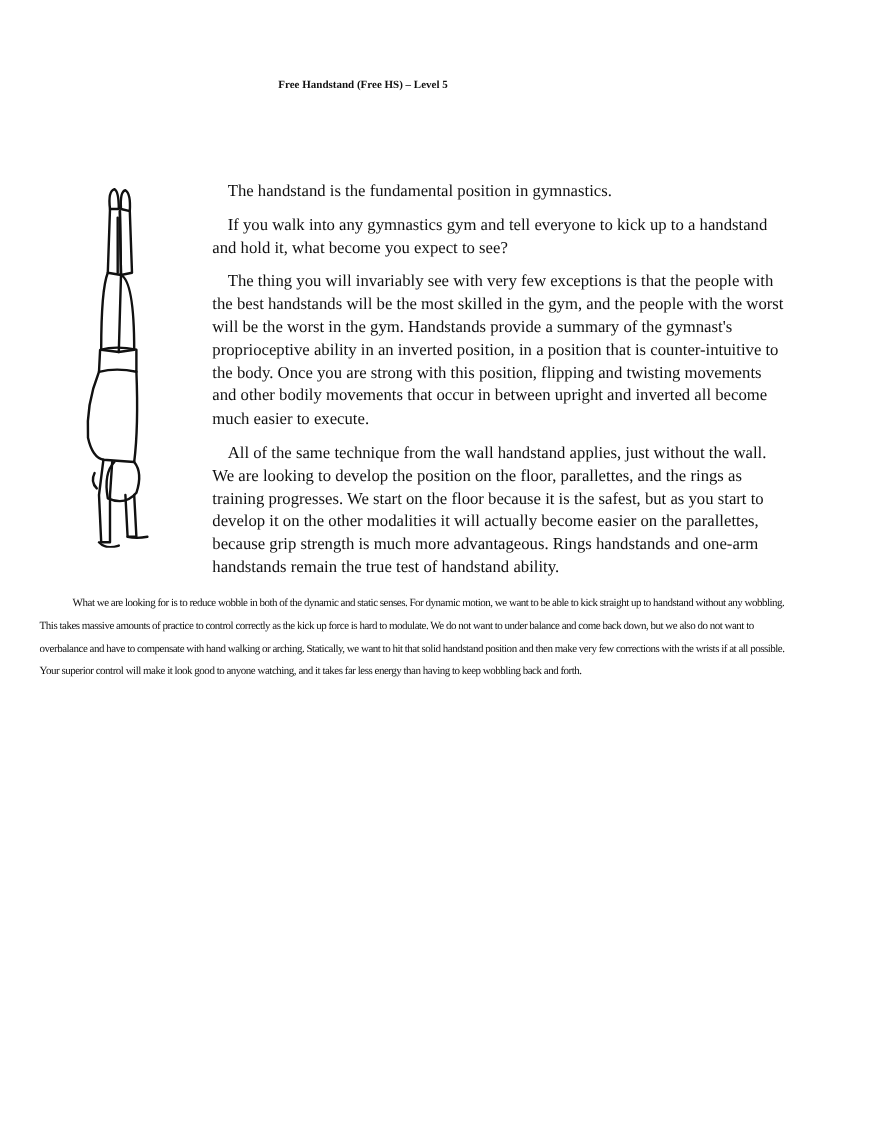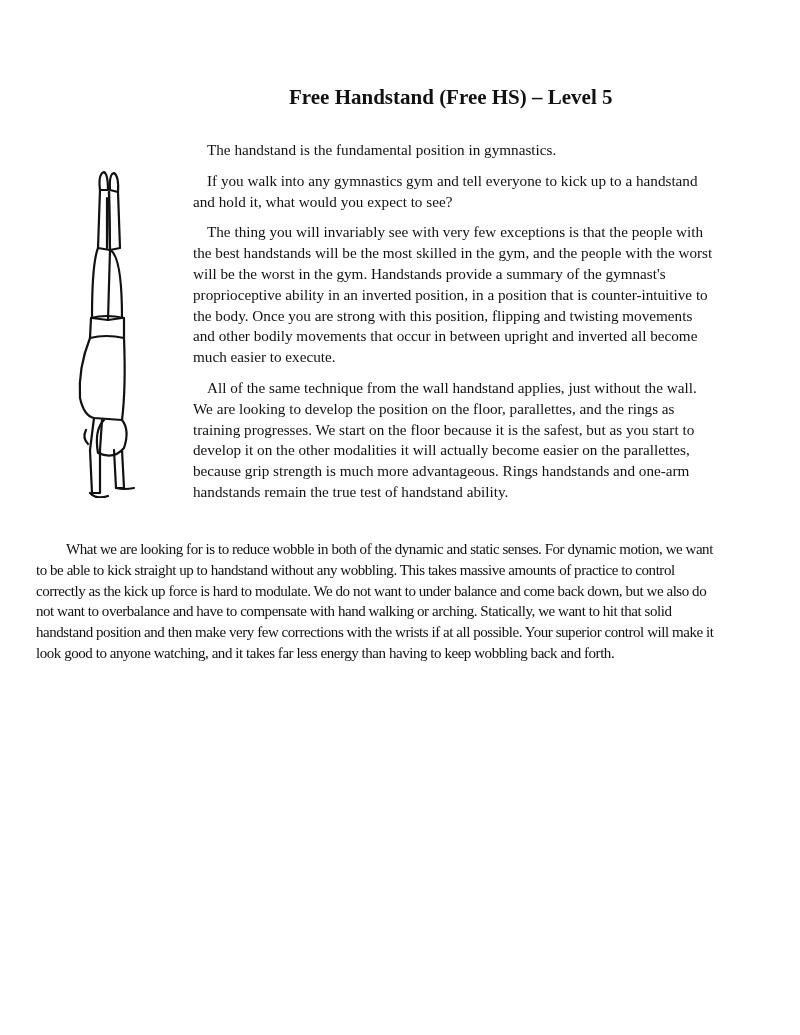--- a/index.html
+++ b/index.html
@@ -2,36 +2,36 @@
 <html><head>
 <meta charset="utf-8">
 <style>
   html, body { margin: 0; padding: 0; background: #ffffff; }
   body {
     width: 800px; height: 1035px; position: relative; overflow: hidden;
     font-family: "Liberation Serif", "DejaVu Serif", serif;
     color: #111111;
   }
   .title {
-    position: absolute; left: 253px; top: 85px;
-    font-size: 21px; font-weight: bold; white-space: nowrap; margin-left: 36px;
+    position: absolute; left: 253px; top: 72px;
+    font-size: 10px; font-weight: bold; white-space: nowrap;
   }
   .figure {
     position: absolute; left: 74px; top: 168px; width: 100px; height: 330px;
   }
   .figure svg { width: 100%; height: 100%; }
   .wrap {
-    position: absolute; left: 193px; top: 140px; width: 520px;
+    position: absolute; left: 193px; top: 164px; width: 520px;
     font-size: 15.2px; line-height: 20.8px;
   }
   .wrap p { margin: 0 0 10px 0; text-indent: 14px; }
   .full {
     position: absolute; left: 36px; top: 539px; width: 680px;
     font-family: "Liberation Sans Narrow", "Liberation Serif", serif;
-    font-size: 15px; line-height: 20.8px; letter-spacing: -0.45px;
+    font-size: 10px; line-height: 20.8px; letter-spacing: -0.45px;
   }
   .full p { margin: 0 0 10px 0; text-indent: 30px; }
 </style>
 </head>
 <body>
 
 <div class="title">Free Handstand (Free HS) – Level 5</div>
 
 <div class="figure">
   <svg viewBox="0 0 100 330" fill="none" stroke="#111" stroke-width="2.2" stroke-linejoin="round" stroke-linecap="round">
@@ -56,20 +56,20 @@
     <path d="M40 282 L42 320 L50 320 L48 282"></path>
 
     <path d="M16 325 Q22 332 34 328"></path>
     <path d="M42 320 Q50 322 60 320"></path>
     <path d="M12 262 Q8 270 14 276"></path>
   </svg>
 </div>
 
 <div class="wrap">
   <p>The handstand is the fundamental position in gymnastics.</p>
-  <p>If you walk into any gymnastics gym and tell everyone to kick up to a handstand and hold it, what would you expect to see?</p>
+  <p>If you walk into any gymnastics gym and tell everyone to kick up to a handstand and hold it, what become you expect to see?</p>
   <p>The thing you will invariably see with very few exceptions is that the people with the best handstands will be the most skilled in the gym, and the people with the worst will be the worst in the gym. Handstands provide a summary of the gymnast's proprioceptive ability in an inverted position, in a position that is counter-intuitive to the body. Once you are strong with this position, flipping and twisting movements and other bodily movements that occur in between upright and inverted all become much easier to execute.</p>
   <p>All of the same technique from the wall handstand applies, just without the wall. We are looking to develop the position on the floor, parallettes, and the rings as training progresses. We start on the floor because it is the safest, but as you start to develop it on the other modalities it will actually become easier on the parallettes, because grip strength is much more advantageous. Rings handstands and one-arm handstands remain the true test of handstand ability.</p>
 </div>
 
 <div class="full">
   <p>What we are looking for is to reduce wobble in both of the dynamic and static senses. For dynamic motion, we want to be able to kick straight up to handstand without any wobbling. This takes massive amounts of practice to control correctly as the kick up force is hard to modulate. We do not want to under balance and come back down, but we also do not want to overbalance and have to compensate with hand walking or arching. Statically, we want to hit that solid handstand position and then make very few corrections with the wrists if at all possible. Your superior control will make it look good to anyone watching, and it takes far less energy than having to keep wobbling back and forth.</p>
 </div>
 
 </body></html>

